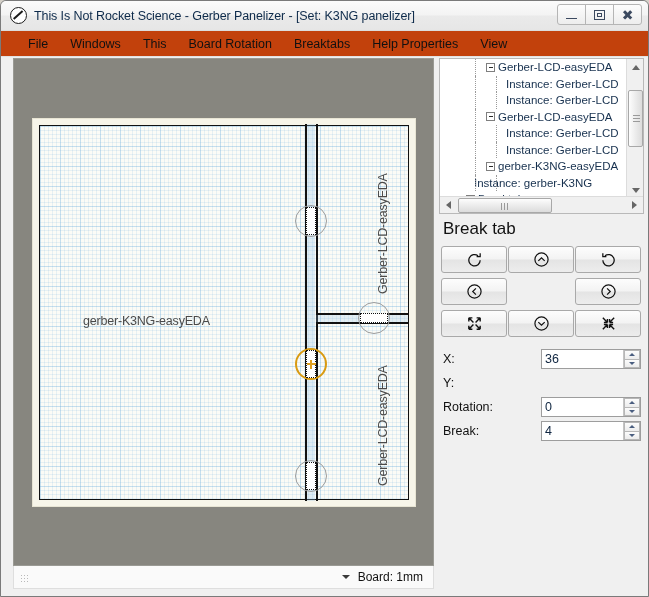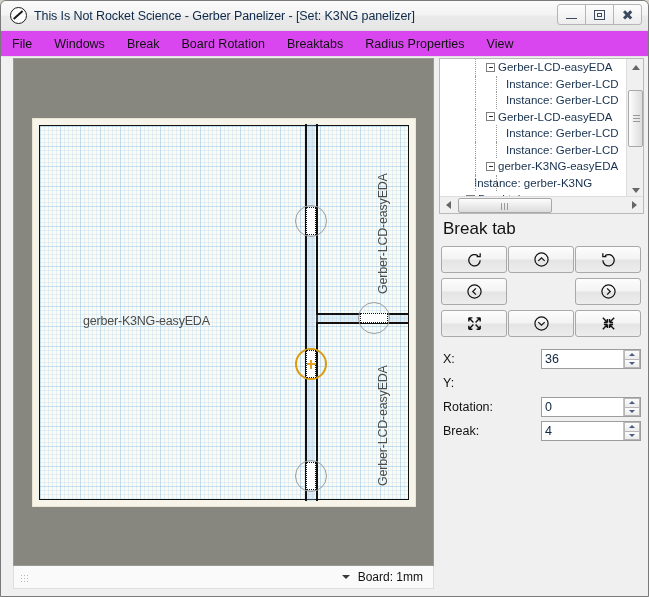--- a/index.html
+++ b/index.html
@@ -74,24 +74,25 @@
   .glyph-min { width: 11px; height: 7px; border: 1.4px solid #3c4a60; border-top: none; border-left: none; border-right: none; margin-bottom: -2px;}
   .glyph-max { width: 11px; height: 10px; border: 1.4px solid #3c4a60; position: relative; }
   .glyph-max::after { content:""; position:absolute; left:2px; top:2px; right:2px; bottom:2px; border:1.3px solid #3c4a60;}
   .glyph-close { font-size: 14px; color: #3c4a60; line-height: 1; font-family: "DejaVu Sans", sans-serif; }
 
   
   .menubar {
     position: absolute;
     left: 0; top: 30px;
     width: 647px; height: 26px;
-    background: #d946ef;
+    background: #c2410c;
     border-bottom: 1px solid #e2e2e2;
     display: flex;
     align-items: center;
+    padding-left: 16px;
   }
   .menuitem {
     font-size: 12.5px;
     color: #111;
     padding: 3px 11px;
     white-space: nowrap;
     cursor: default;
   }
 
   
@@ -450,24 +451,24 @@
       </div>
       <div class="winbtn">
         <span class="glyph-close">✖</span>
       </div>
     </div>
   </div>
 
   <div class="menubar">
     <div class="menuitem">File</div>
     <div class="menuitem">Windows</div>
-    <div class="menuitem">Break</div>
+    <div class="menuitem">This</div>
     <div class="menuitem">Board Rotation</div>
     <div class="menuitem">Breaktabs</div>
-    <div class="menuitem">Radius Properties</div>
+    <div class="menuitem">Help Properties</div>
     <div class="menuitem">View</div>
   </div>
 
   <div class="left-edge"></div>
   <div class="right-edge"></div>
   <div class="bottom-edge"></div>
 
   <div class="canvas-panel">
     <div class="panel-sheet">
       <div class="panel-inner">

